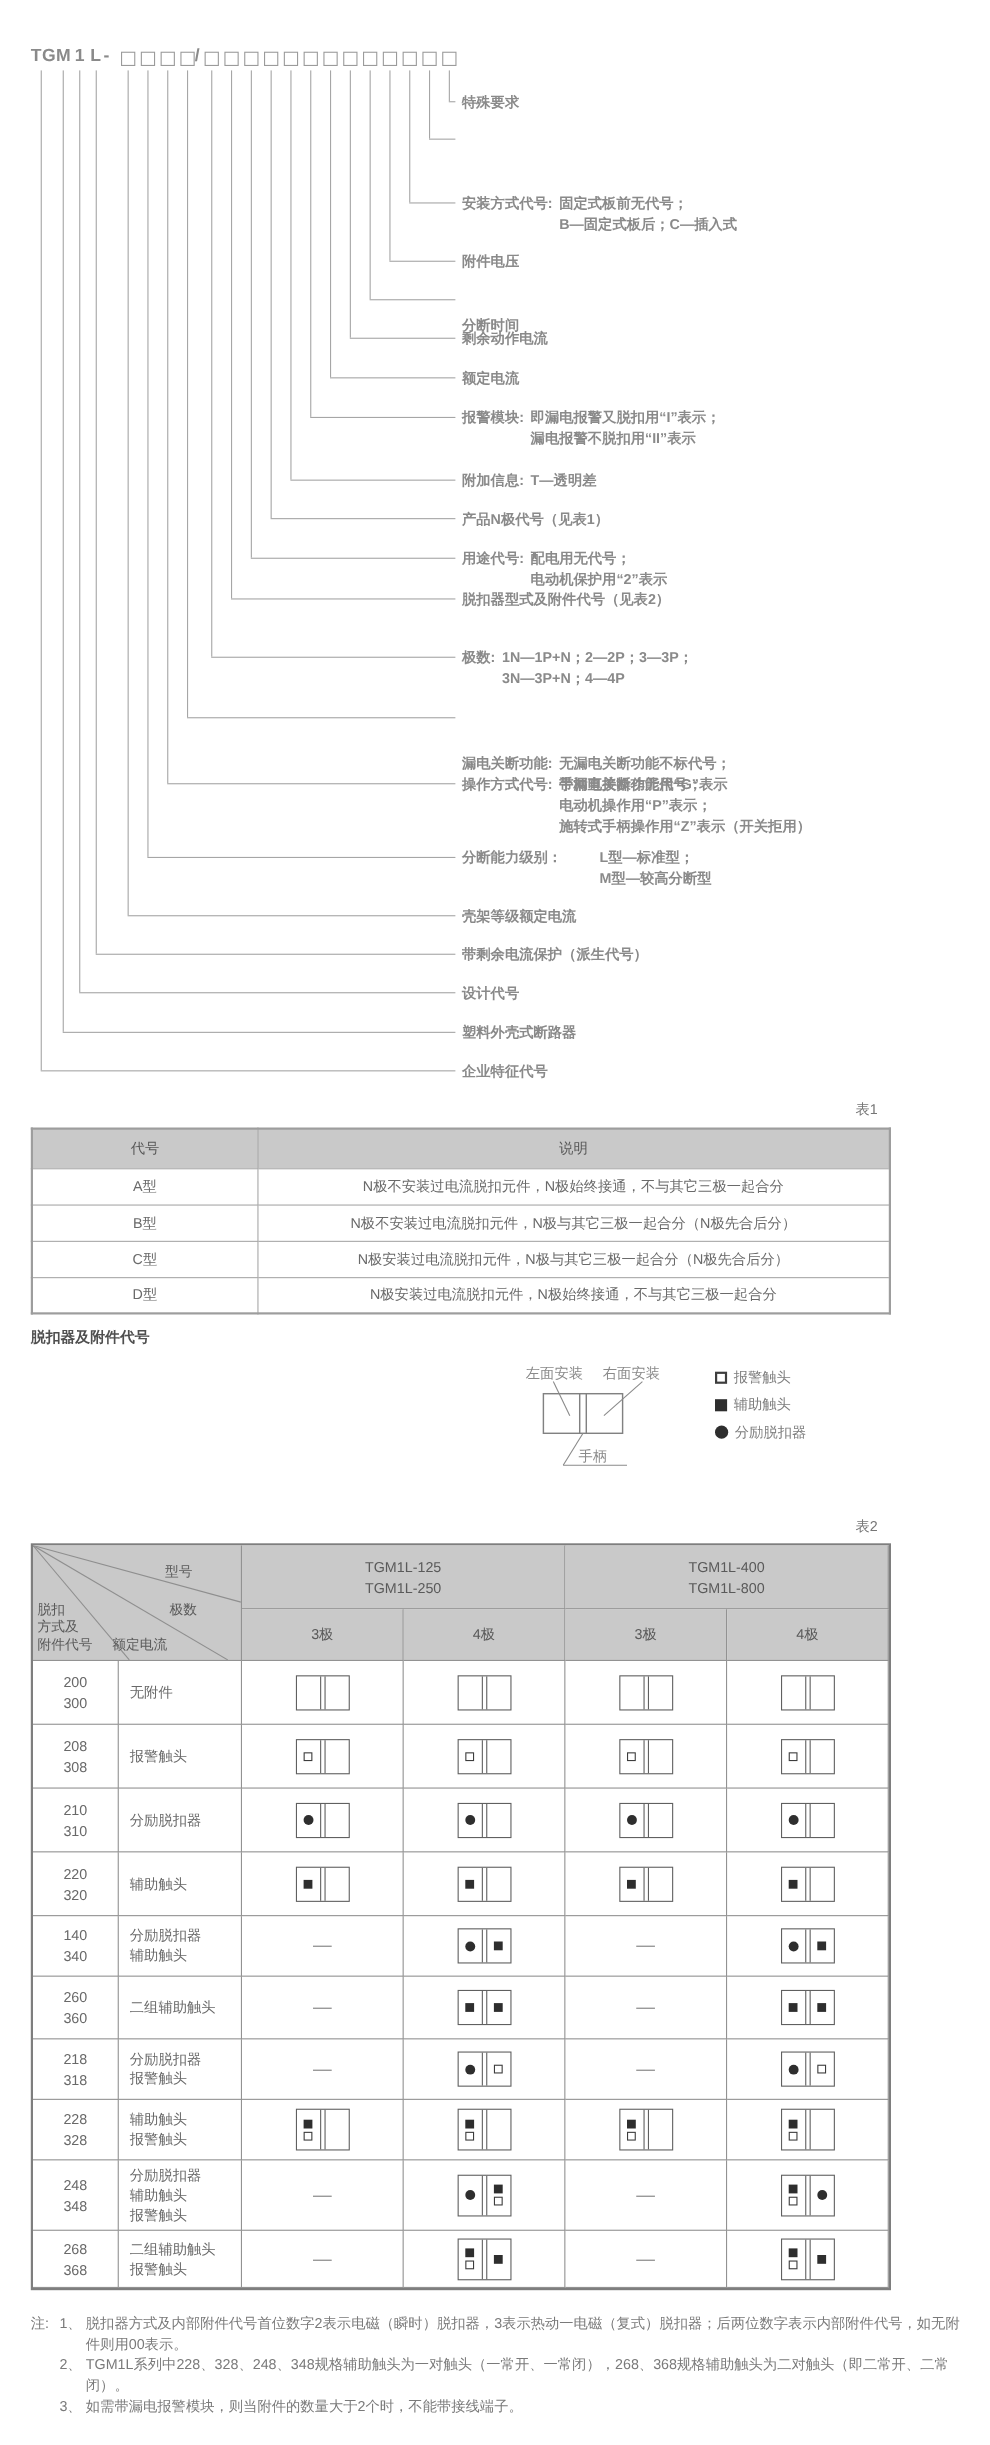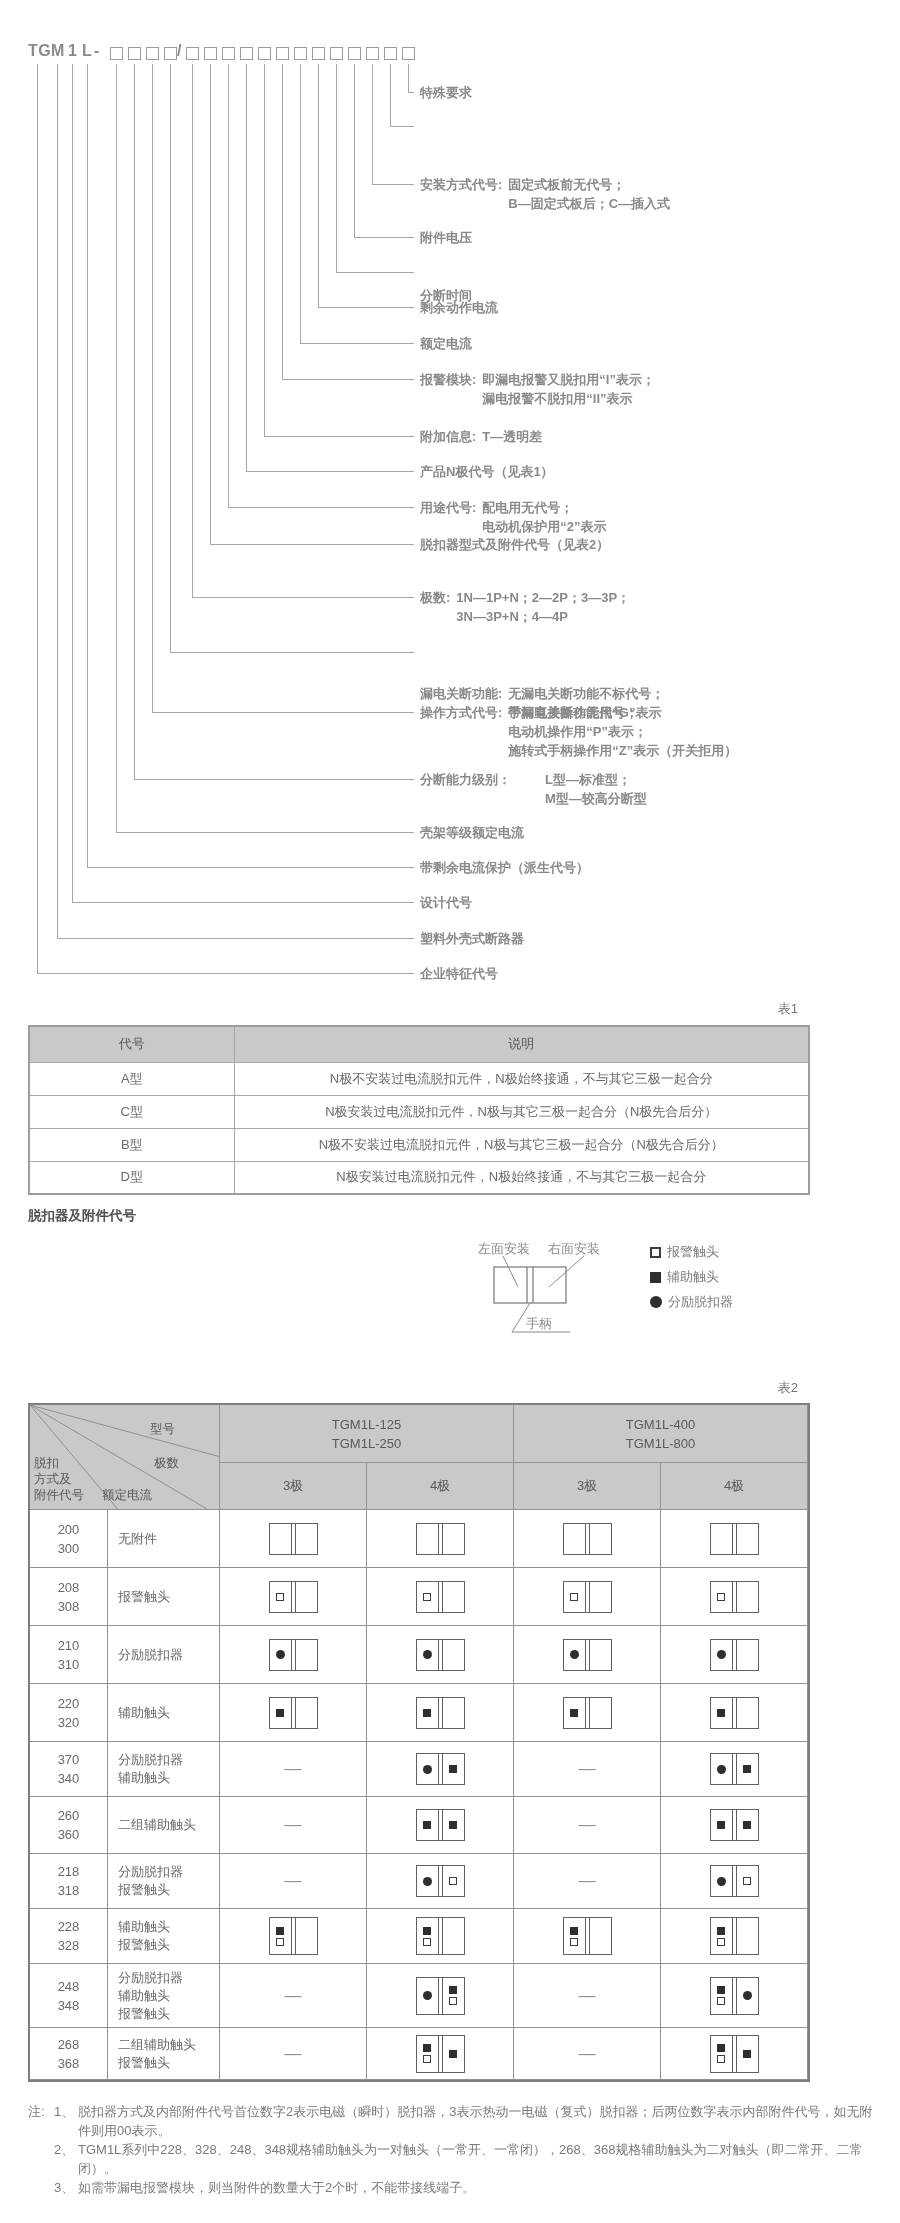--- a/index.html
+++ b/index.html
@@ -243,26 +243,26 @@
           <th class="col-code">代号</th>
           <th>说明</th>
         </tr>
       </thead>
       <tbody id="t1-body">
           <tr>
             <td>A型</td>
             <td>N极不安装过电流脱扣元件，N极始终接通，不与其它三极一起合分</td>
           </tr>
           <tr>
+            <td>B型</td>
+            <td>N极不安装过电流脱扣元件，N极与其它三极一起合分（N极先合后分）</td>
+          </tr>
+          <tr>
             <td>C型</td>
             <td>N极安装过电流脱扣元件，N极与其它三极一起合分（N极先合后分）</td>
-          </tr>
-          <tr>
-            <td>B型</td>
-            <td>N极不安装过电流脱扣元件，N极与其它三极一起合分（N极先合后分）</td>
           </tr>
           <tr>
             <td>D型</td>
             <td>N极安装过电流脱扣元件，N极始终接通，不与其它三极一起合分</td>
           </tr>
         </tbody>
     </table>
 
     <div class="sec-heading">脱扣器及附件代号</div>
 
@@ -481,21 +481,21 @@
         <div class="cell" style="min-height: 58px;">
           <div class="breaker">
             <div class="comp">
               <span class="sym-aux"></span>
             </div>
             <div class="mid"></div>
             <div class="comp"></div>
           </div>
         </div>
         <div class="cell code-cell" style="min-height: 55px;">
-          <div>370</div>
+          <div>140</div>
           <div>340</div>
         </div>
         <div class="cell name-cell" style="min-height: 55px;">
           <div>分励脱扣器</div>
           <div>辅助触头</div>
         </div>
         <div class="cell" style="min-height: 55px;">
           <span class="dash">—</span>
         </div>
         <div class="cell" style="min-height: 55px;">

